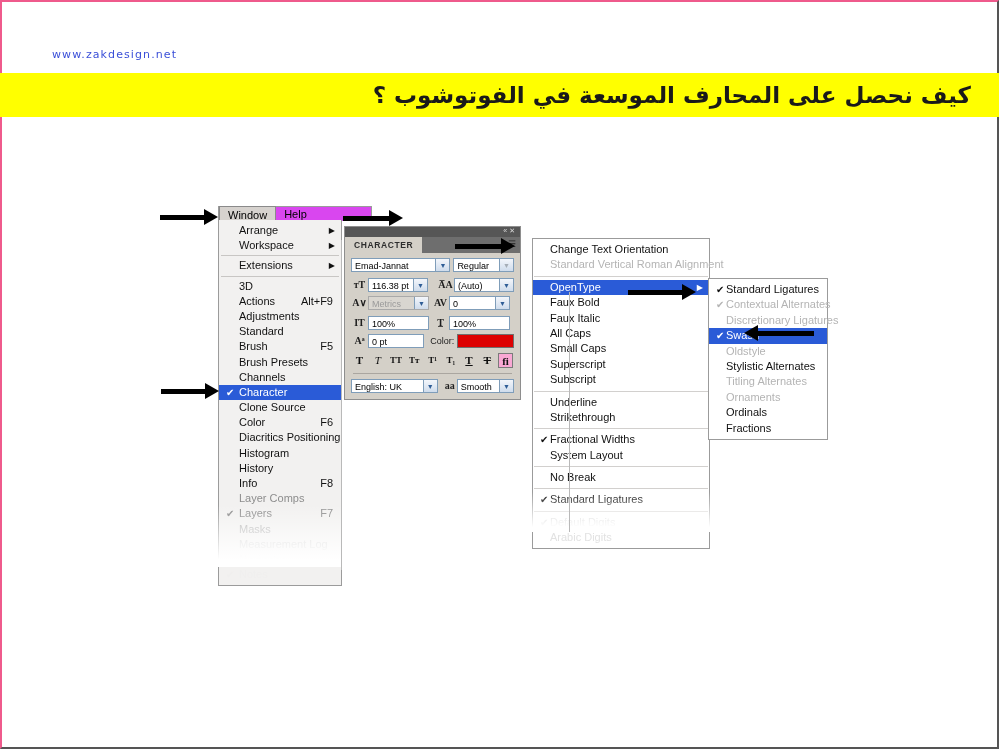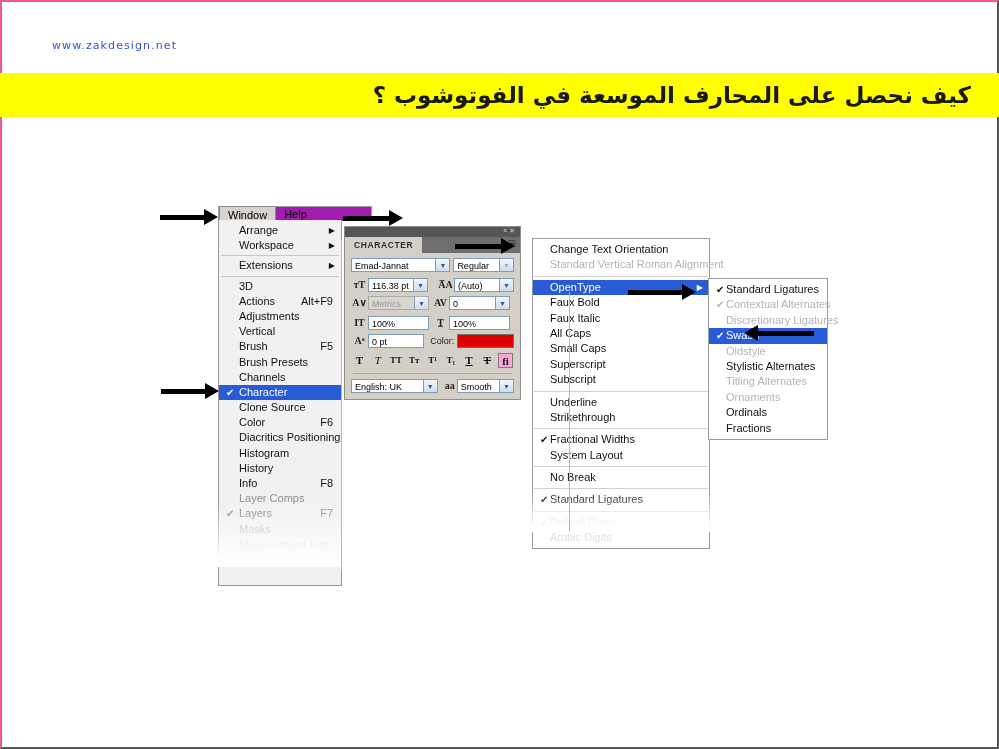--- a/index.html
+++ b/index.html
@@ -48,21 +48,21 @@
     font-size: 9px;
     vertical-align: super;
   }
   #logo-url {
     font-family: "DejaVu Sans", sans-serif;
     font-size: 11px;
     color: #3a4fd8;
     letter-spacing: 1.1px;
     line-height: 14px;
     direction: ltr;
-    margin-top: 9px;
+    margin-top: 18px;
     white-space: nowrap;
   }
 
   
   #banner {
     position: absolute;
     left: 0; top: 73px;
     width: 999px;
     height: 44px;
     background: #ffff00;
@@ -131,21 +131,21 @@
   .dim3 { color: #cfcfcf; }
   .dim4 { color: #e2e2e2; }
   .dim5 { color: #f0efee; }
 
   
   #menubar {
     position: absolute;
     left: 218px; top: 206px;
     height: 14px;
     display: flex;
-    background: #a21caf;
+    background: #d946ef;
     border: 1px solid #9b9b9b;
     border-bottom: none;
     font-size: 11px;
   }
   #menubar .mb-item {
     padding: 0 8px;
     line-height: 14px;
     color: #000;
     white-space: nowrap;
   }
@@ -399,21 +399,21 @@
 
 <div class="menu" id="window-menu">
     <div class="menu-row "><span>Arrange</span><span class="submarker">▶</span></div>
     <div class="menu-row "><span>Workspace</span><span class="submarker">▶</span></div>
     <div class="menu-sep"></div>
     <div class="menu-row "><span>Extensions</span><span class="submarker">▶</span></div>
     <div class="menu-sep"></div>
     <div class="menu-row "><span>3D</span></div>
     <div class="menu-row "><span>Actions</span><span class="shortcut">Alt+F9</span></div>
     <div class="menu-row "><span>Adjustments</span></div>
-    <div class="menu-row "><span>Vertical</span></div>
+    <div class="menu-row "><span>Standard</span></div>
     <div class="menu-row "><span>Brush</span><span class="shortcut">F5</span></div>
     <div class="menu-row "><span>Brush Presets</span></div>
     <div class="menu-row "><span>Channels</span></div>
     <div class="menu-row sel "><span class="check">✔</span><span>Character</span></div>
     <div class="menu-row "><span>Clone Source</span></div>
     <div class="menu-row "><span>Color</span><span class="shortcut">F6</span></div>
     <div class="menu-row "><span>Diacritics Positioning</span></div>
     <div class="menu-row "><span>Histogram</span></div>
     <div class="menu-row "><span>History</span></div>
     <div class="menu-row "><span>Info</span><span class="shortcut">F8</span></div>

